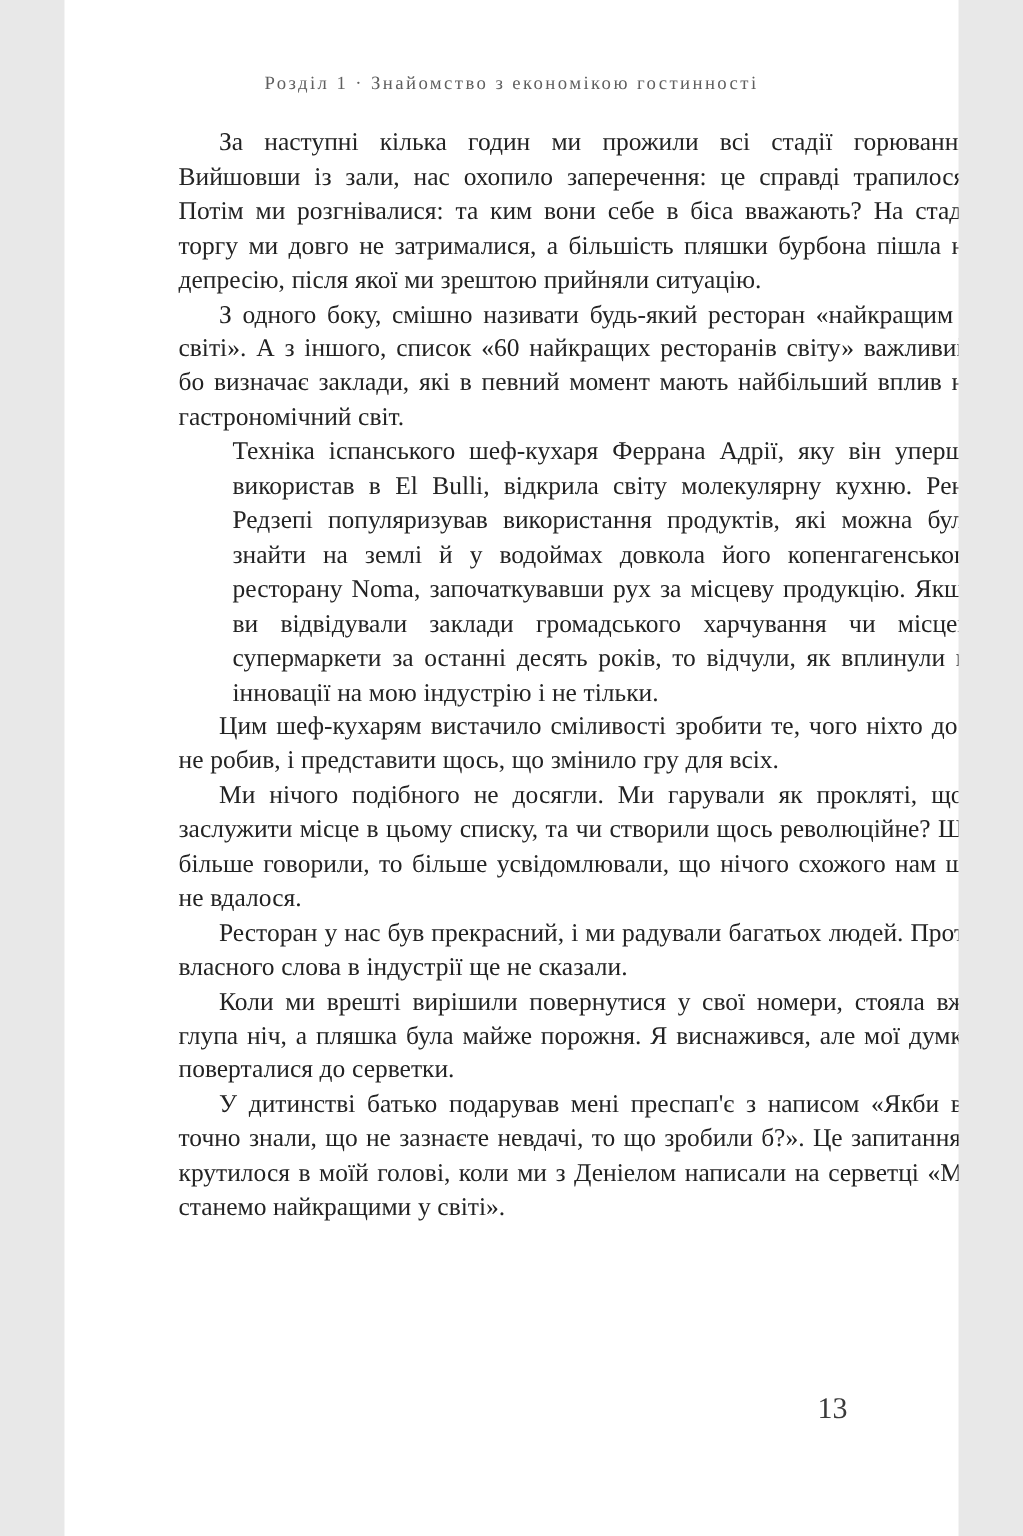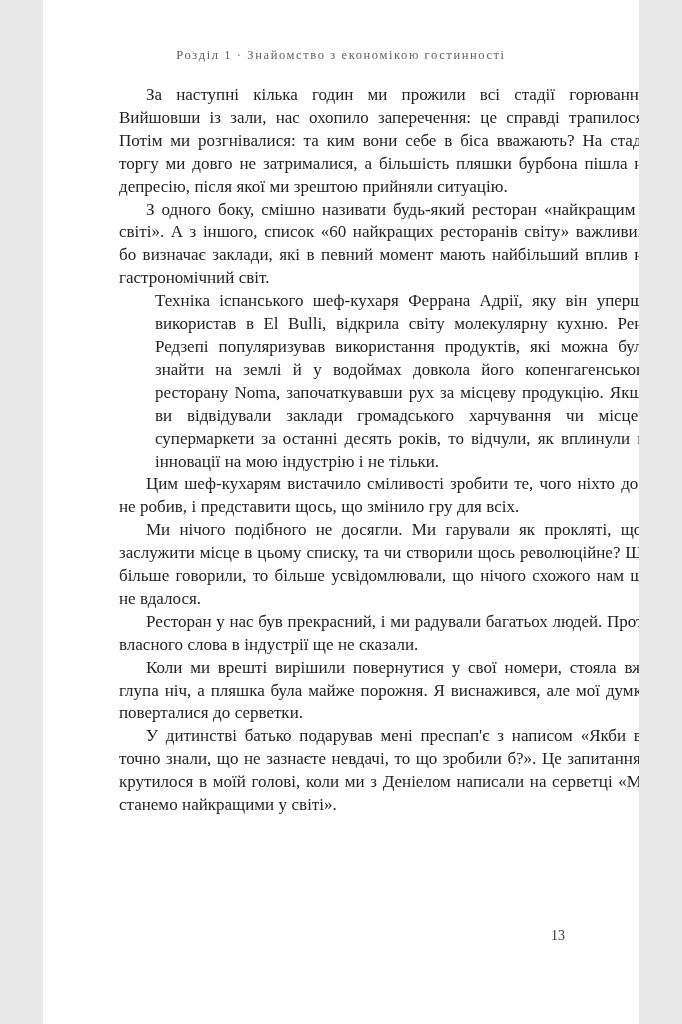--- a/index.html
+++ b/index.html
@@ -48,21 +48,21 @@
     text-indent: 27px;
   }
   .body-text p.no-indent {
     text-indent: 0;
     margin-left: 36px;
   }
   .page-number {
     position: absolute;
     top: 928px;
     right: 74px;
-    font-size: 14px;
+    font-size: 20px;
     color: #3a3a3a;
     font-family: "Liberation Serif", "DejaVu Serif", serif;
     text-align: right;
   }
 </style>
 </head>
 <body>
 
 <div class="page">
   <div class="running-header">Розділ 1 · Знайомство з економікою гостинності</div>

